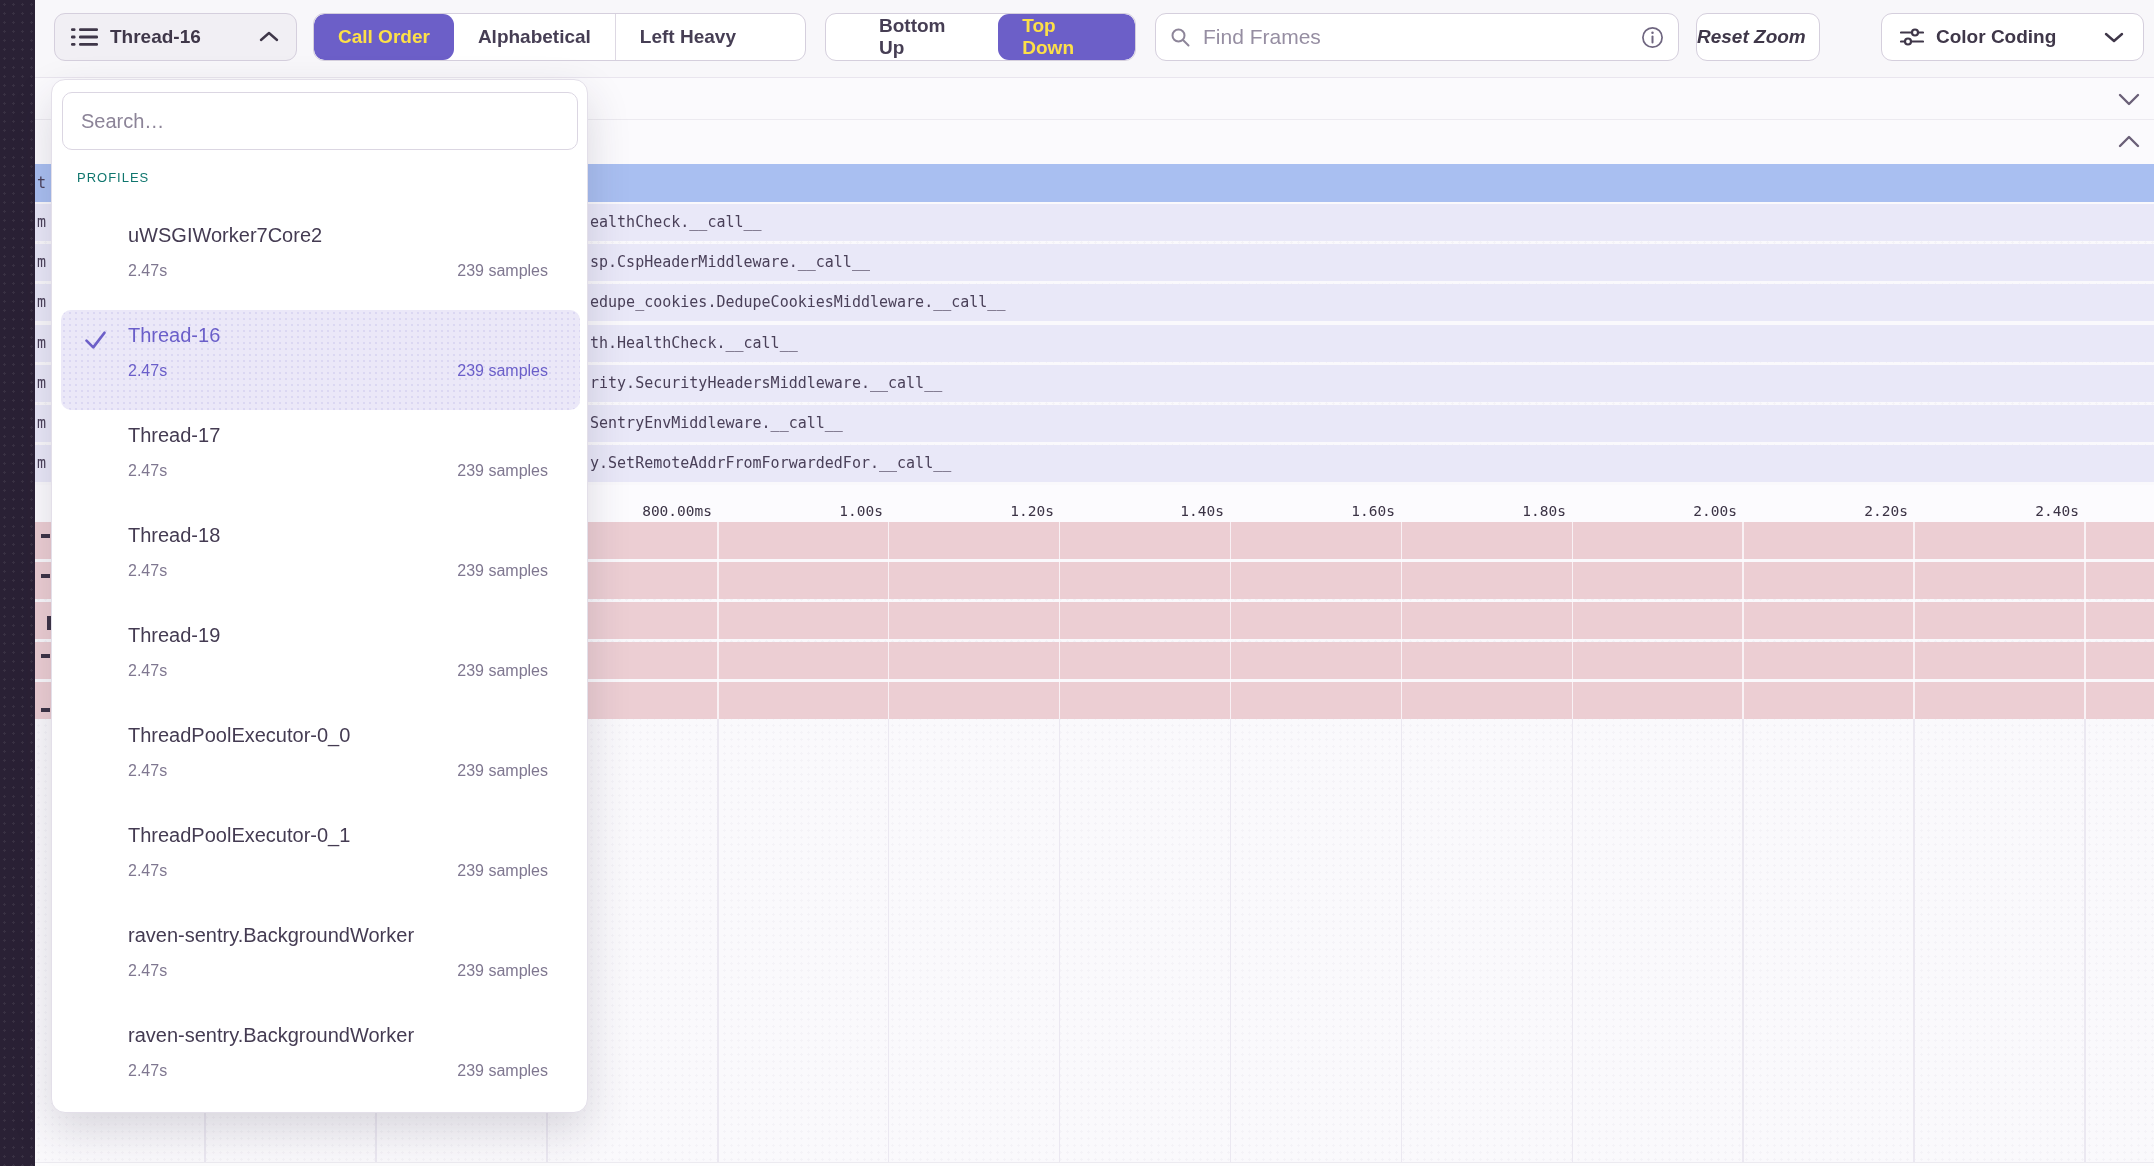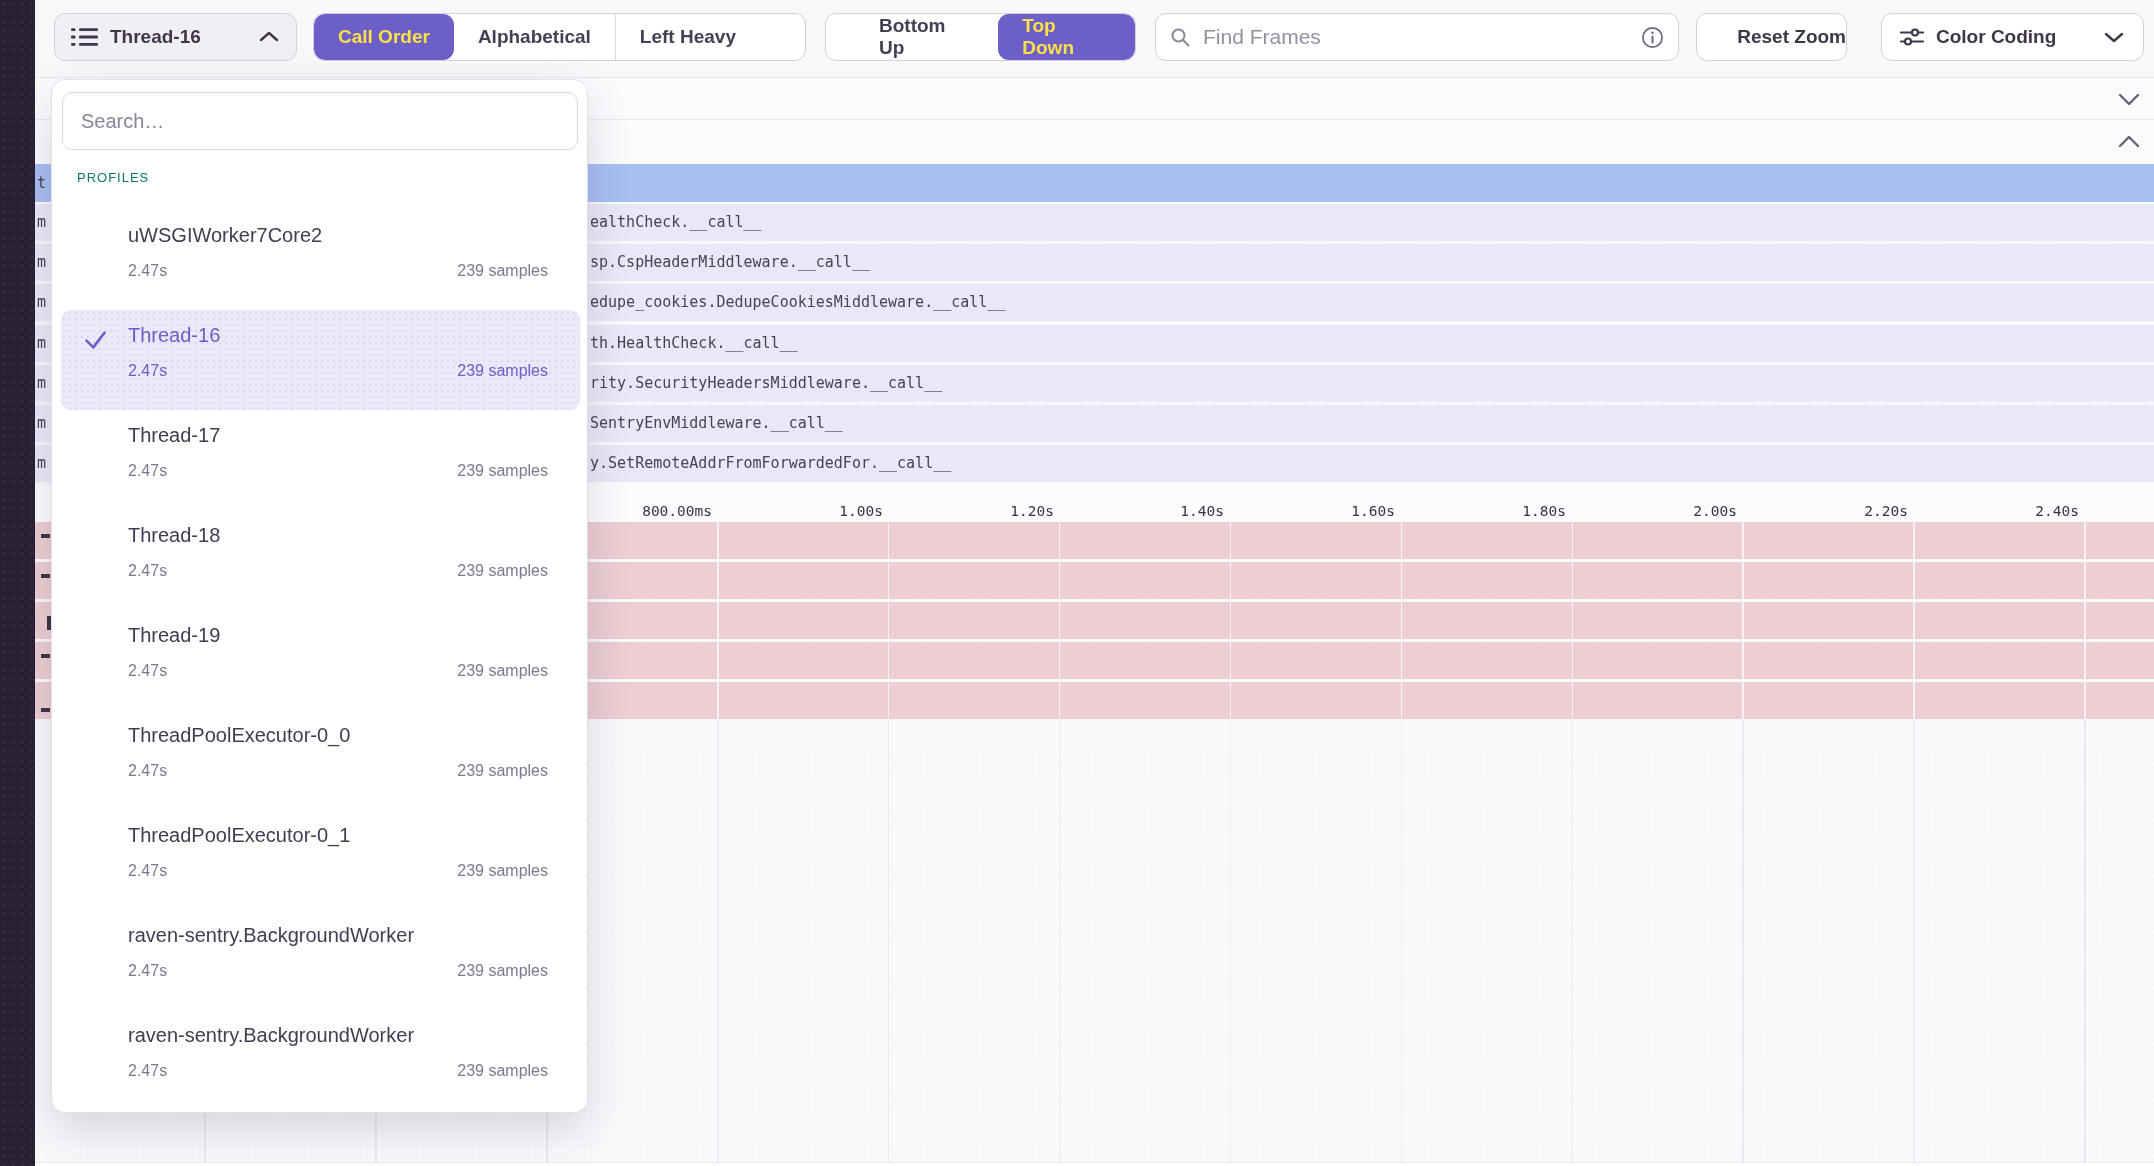--- a/index.html
+++ b/index.html
@@ -28,21 +28,21 @@
   .seg-sort{left:278px;width:493px;}
   .seg-dir{left:790px;width:311px;padding-left:29px;}
   .seg-btn{height:100%;display:flex;align-items:center;padding:0 24px;font-weight:700;
     font-size:19px;color:#463e54;cursor:pointer;}
   .seg-btn.active{background:#6c5fc8;color:#fde047;border-radius:11px;}
   .seg-btn:not(.active)+.seg-btn:not(.active){border-left:1px solid #ddd8e3;}
   .find{left:1120px;width:524px;padding:0 14px;gap:10px;font-weight:400;}
   .find input{flex:1;border:none;outline:none;font-family:"Liberation Sans",sans-serif;
     font-size:21px;color:#463e54;background:transparent;}
   .find input::placeholder{color:#968ea2;}
-  .reset{left:1661px;width:151px;justify-content:flex-end;}
+  .reset{left:1661px;width:124px;justify-content:flex-start;font-style:italic;}
   .coding{left:1846px;width:263px;padding:16px 18px;gap:12px;}
   .coding .lbl{flex:1;}
 
   
   .sect{position:absolute;left:35px;width:2119px;background:#fbfafd;}
   .sect1{top:78px;height:42px;border-bottom:1px solid #eceaf0;}
   .sect2{top:120px;height:44px;}
   .sect .chev{position:absolute;right:12px;top:50%;transform:translateY(-50%);}
 
   

